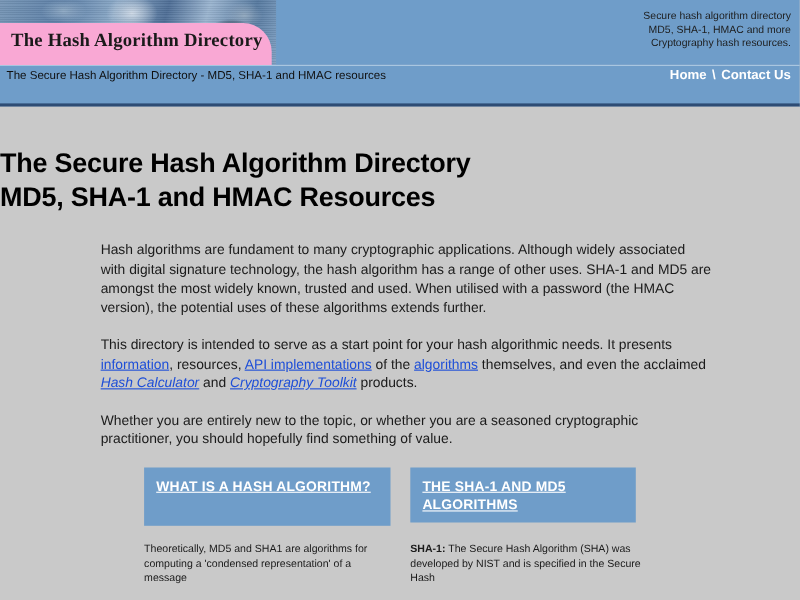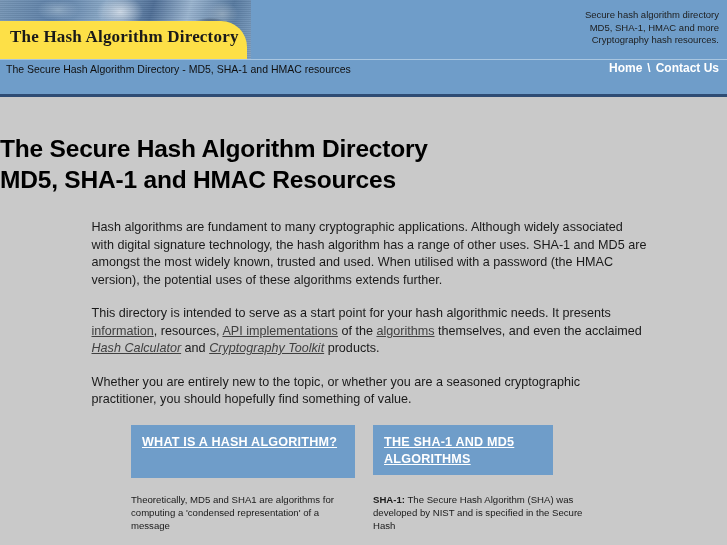--- a/index.html
+++ b/index.html
@@ -48,21 +48,21 @@
       rgba(255,255,255,0.05) 1px,
       rgba(0,0,0,0.05) 1px,
       rgba(0,0,0,0.05) 2px);
   }
   .banner-title-panel {
     position: absolute;
     left: 0;
     top: 21px;
     width: 247px;
     height: 38px;
-    background: #fde047;
+    background: #f9a8d4;
     border-top-right-radius: 26px;
     z-index: 3;
   }
   .banner-title-panel .title-text {
     position: absolute;
     left: 10px;
     top: 6px;
     font-family: "Liberation Serif", serif;
     font-weight: bold;
     font-size: 17px;
@@ -141,42 +141,42 @@
     padding-top: 24px;
     width: 566px;
   }
   .content p {
     margin: 0 0 16px 11px;
     font-size: 12.6px;
     line-height: 17.5px;
     color: #1a1a1a;
   }
   .content a {
-    color: #404040;
+    color: #1d4ed8;
     text-decoration: underline;
   }
   .content a.italic {
     font-style: italic;
   }
 
   
   .boxrow {
     position: relative;
     width: 727px;
     height: 105px;
     margin-top: 16px;
   }
   .fbox {
     position: absolute;
     top: 0;
     background: #6f9dc9;
     box-sizing: border-box;
   }
   .fbox-1 { left: 131px; width: 224px; height: 53px; }
-  .fbox-2 { left: 373px; width: 180px; height: 50px; }
+  .fbox-2 { left: 373px; width: 205px; height: 50px; }
   .fbox a {
     display: block;
     padding: 9px 11px 0 11px;
     color: #ffffff;
     font-size: 12.6px;
     font-weight: bold;
     line-height: 17px;
     text-decoration: underline;
     letter-spacing: 0.2px;
   }

